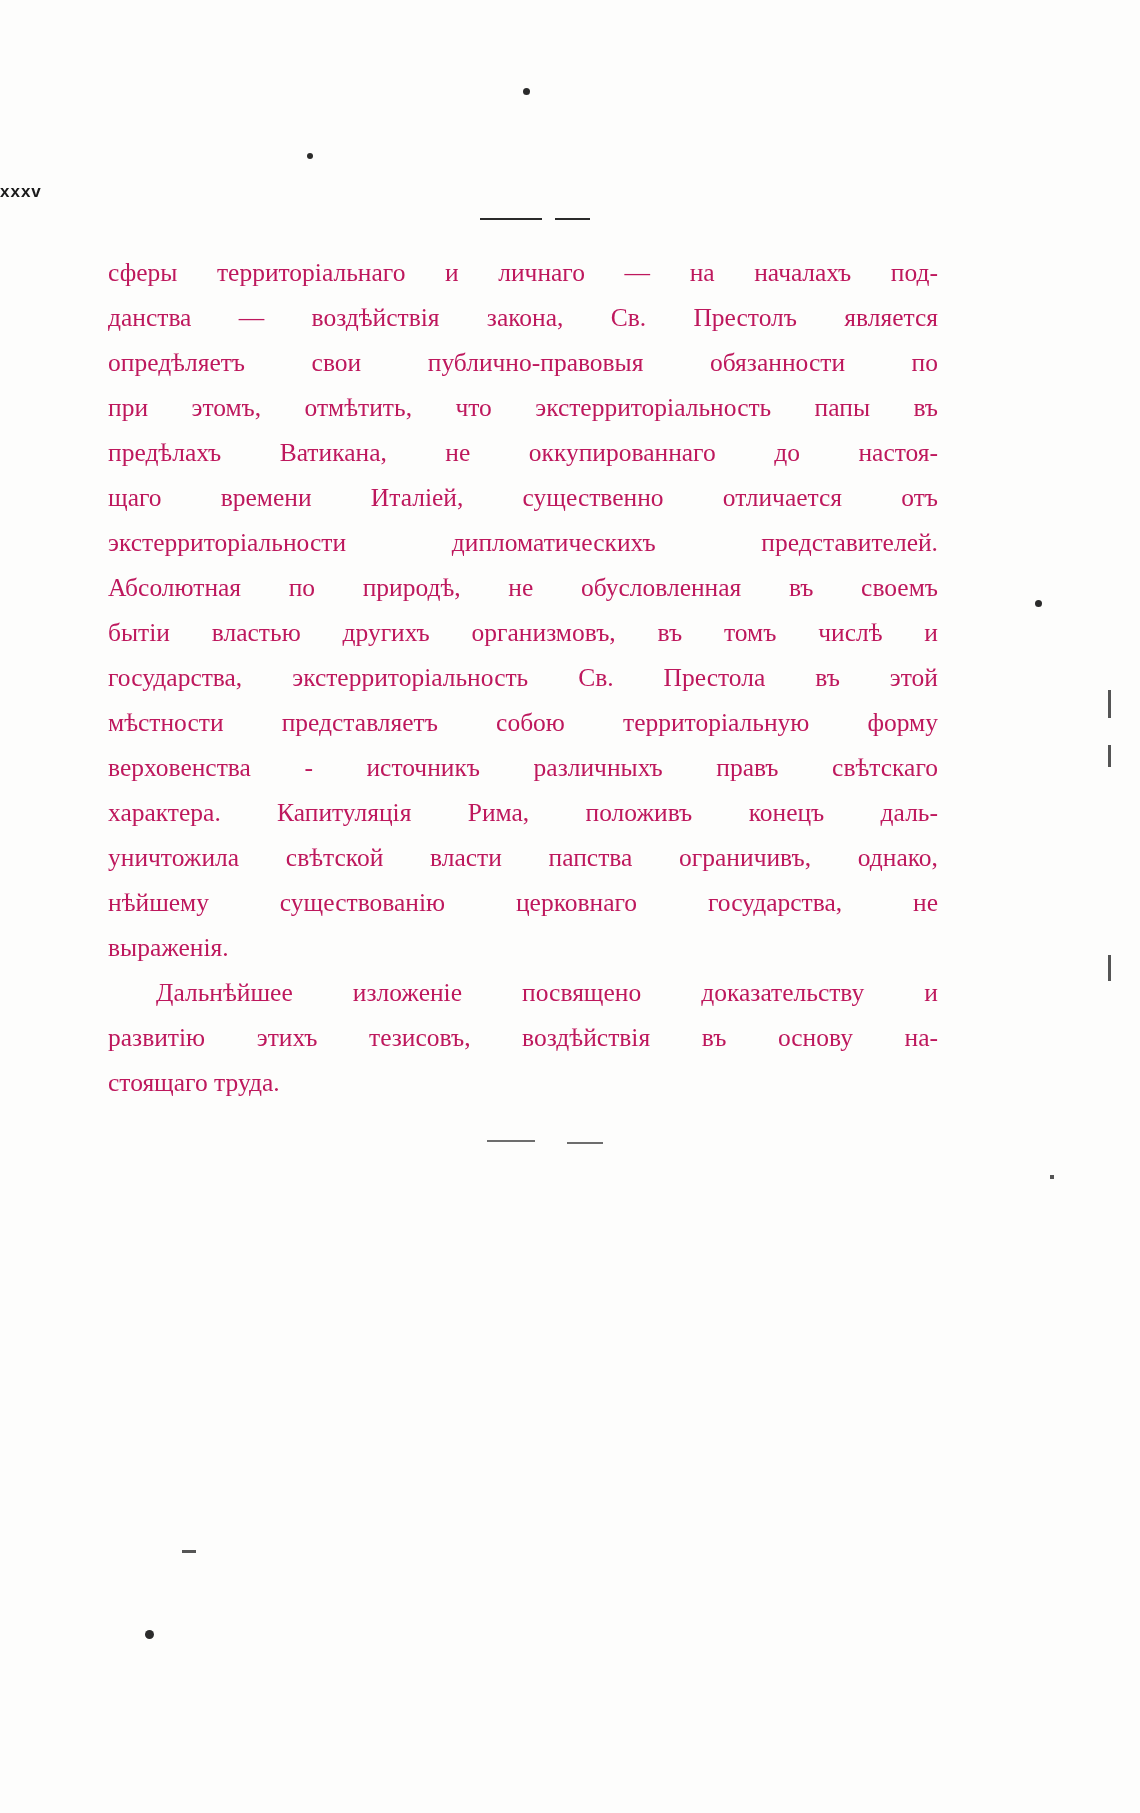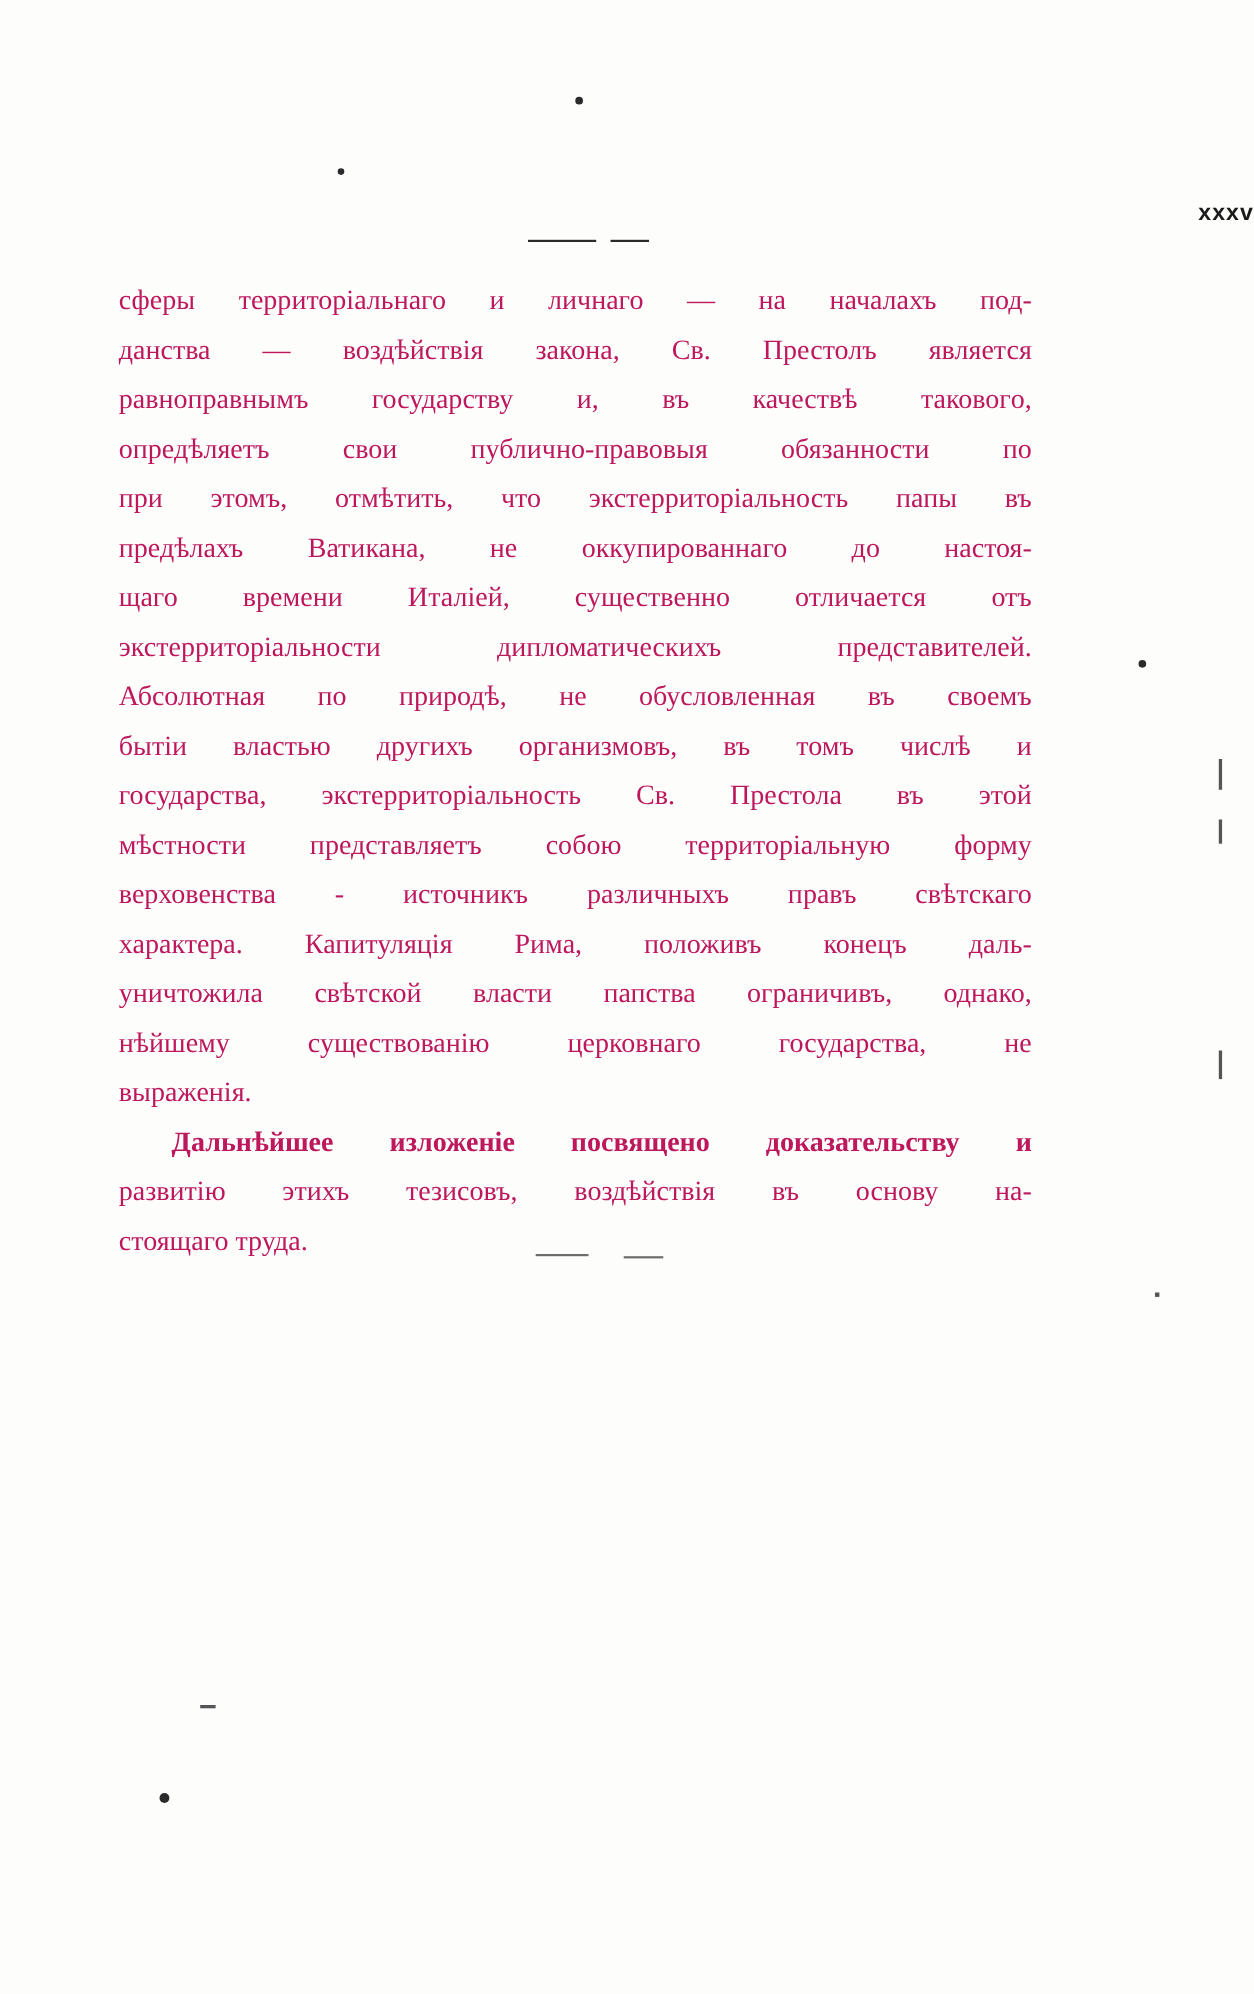--- a/index.html
+++ b/index.html
@@ -18,24 +18,24 @@
   .page {
     position: absolute;
     inset: 0;
     background: #fdfdfc;
   }
   .page-number {
     position: absolute;
     top: 182px;
     left: 0;
     width: 100%;
-    text-align: right;
+    text-align: left;
     font-family: "Liberation Sans", sans-serif;
     font-weight: bold;
-    font-size: 21px;
+    font-size: 17px;
     letter-spacing: 1px;
     color: #1a1a1a;
   }
   .rule-group {
     position: absolute;
     top: 218px;
     left: 0;
     width: 100%;
     height: 10px;
   }
@@ -70,21 +70,20 @@
   .line.justify {
     text-align: justify;
     text-align-last: justify;
   }
   .line.last {
     text-align: center;
     text-align-last: left;
   }
   .line-indent {
     padding-left: 48px;
-    font-weight: bold;
   }
 
   .bottom-rule-group {
     position: absolute;
     top: 1140px;
     left: 0;
     width: 100%;
     height: 8px;
   }
   .bottom-rule {
@@ -133,21 +132,20 @@
 
   <div class="rule-group">
     <div class="rule a"></div>
     <div class="rule b"></div>
   </div>
 
   <div class="textblock">
     <p class="para first-block">
       <span class="line justify">сферы территоріальнаго и личнаго — на начaлахъ под-</span>
       <span class="line justify">данства — воздѣйствія закона, Св. Престолъ является</span>
-      <span class="line justify">равноправнымъ государству и, въ качествѣ таковогo,</span>
       <span class="line justify">опредѣляетъ свои публично-правовыя обязанности по</span>
       <span class="line justify">при этомъ, отмѣтить, что экстерриторіальность папы въ</span>
       <span class="line justify">предѣлахъ Ватикана, не оккупированнаго до настоя-</span>
       <span class="line justify">щаго времени Италіей, существенно отличается отъ</span>
       <span class="line justify">экстерриторіальности дипломатическихъ представителей.</span>
       <span class="line justify">Абсолютная по природѣ, не обусловленная въ своемъ</span>
       <span class="line justify">бытіи властью другихъ организмовъ, въ томъ числѣ и</span>
       <span class="line justify">государства, экстерриторіальность Св. Престола въ этой</span>
       <span class="line justify">мѣстности представляетъ собою территоріальную форму</span>
       <span class="line justify">верховенства - источникъ различныхъ правъ свѣтскаго</span>

